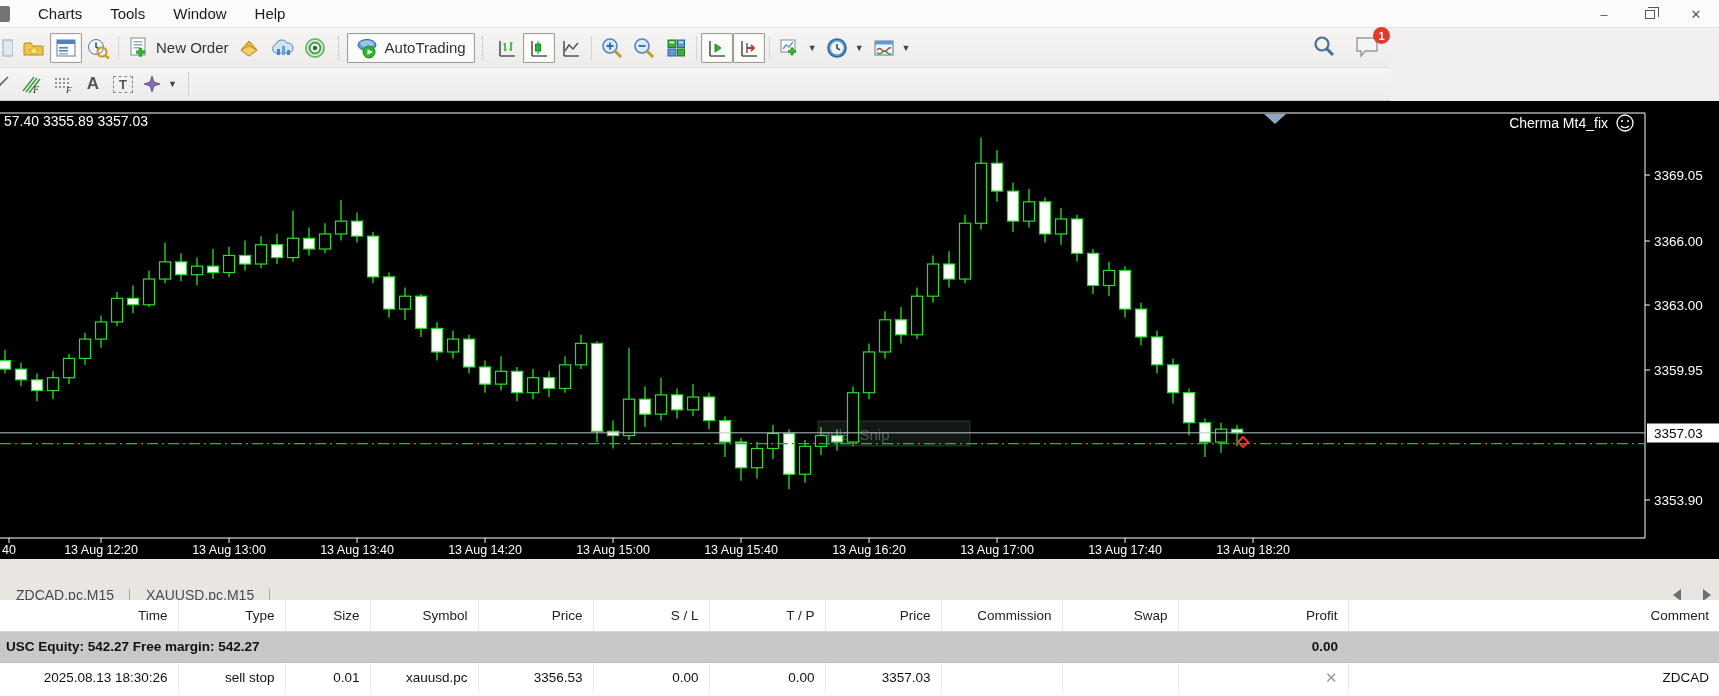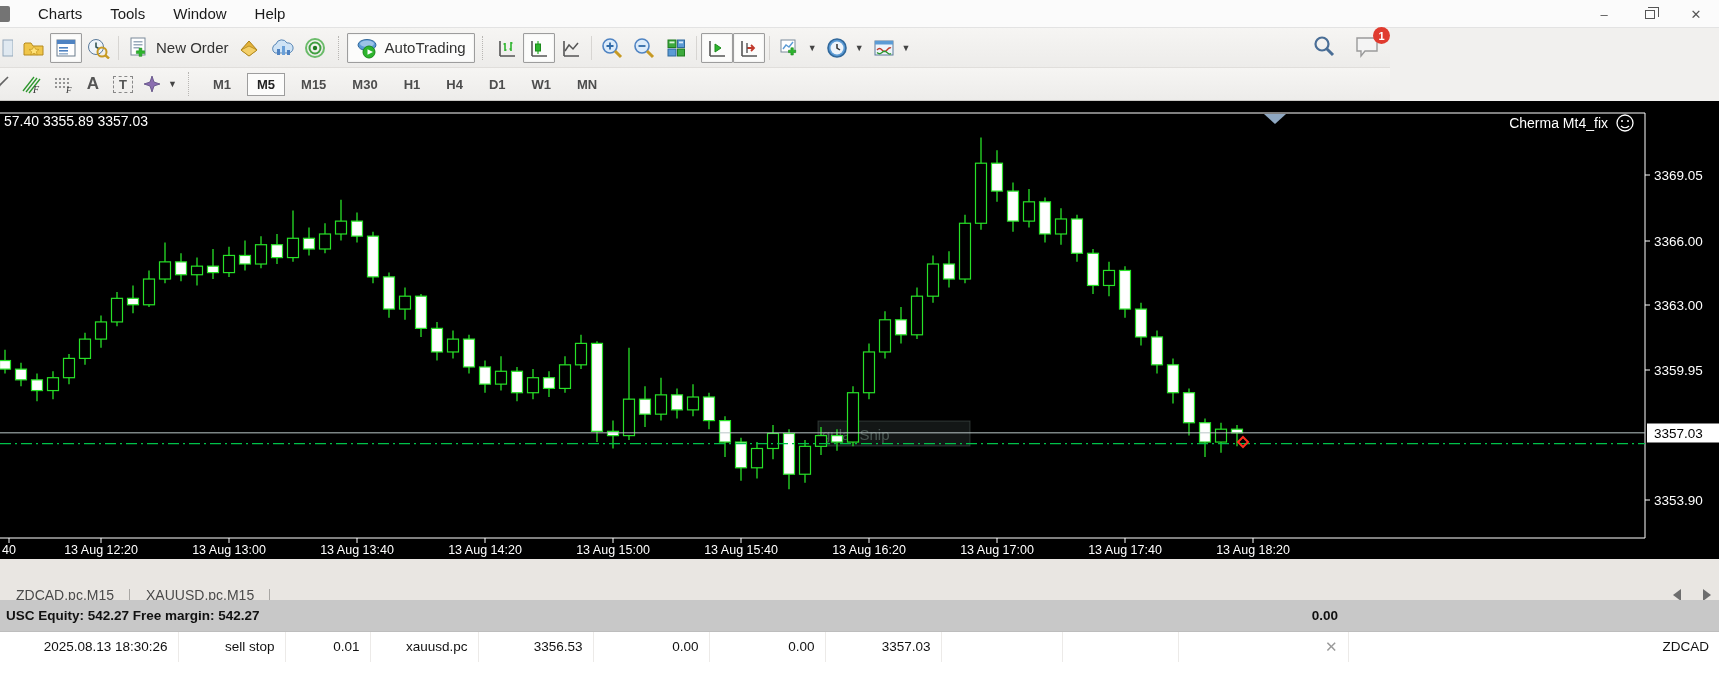--- a/index.html
+++ b/index.html
@@ -287,31 +287,20 @@
   <div class="tool">
     <span style="border:1px dashed #888; padding:0 5px; font-size:13px; color:#555; font-weight:bold;">T</span>
   </div>
   <div class="tool">
     <svg width="20" height="20">
       <path d="M10 2 L12 8 L18 10 L12 12 L10 18 L8 12 L2 10 L8 8 Z" fill="#8a6db0" stroke="#5a4a80" stroke-width=".8"></path>
     </svg>
       <span class="caret">▼</span>
   </div>
   <div class="grip"></div>
-  <div id="tf-bar" style="display:flex; align-items:center; gap:6px; margin-left:6px;">
-      <div class="tf-btn">M1</div>
-      <div class="tf-btn active">M5</div>
-      <div class="tf-btn">M15</div>
-      <div class="tf-btn">M30</div>
-      <div class="tf-btn">H1</div>
-      <div class="tf-btn">H4</div>
-      <div class="tf-btn">D1</div>
-      <div class="tf-btn">W1</div>
-      <div class="tf-btn">MN</div>
-    </div>
 </div>
 
 <div class="chart-area">
   <svg id="chart-svg" width="1719" height="458">
       <line x1="0" y1="12" x2="1645" y2="12" stroke="#ffffff" stroke-width="1"></line>
       <line x1="1645" y1="12" x2="1645" y2="437" stroke="#ffffff" stroke-width="1"></line>
       <line x1="0" y1="437" x2="1645" y2="437" stroke="#ffffff" stroke-width="1"></line>
       <rect x="818" y="320" width="152" height="25" fill="rgba(150,175,170,0.13)" stroke="rgba(150,175,170,0.25)"></rect>
       <text x="822" y="339" fill="rgba(140,165,155,0.45)" font-size="15">gular Snip</text>
       <line x1="5" y1="248.81750000000196" x2="5" y2="272.4125" stroke="#27e127" stroke-width="1.3"></line>
@@ -538,20 +527,34 @@
       <col style="width:115px">
         <col style="width:116px">
         <col style="width:116px">
         <col style="width:116px">
       <col style="width:121px">
         <col style="width:116px">
         <col style="width:170px">
         <col style="width:371px">
     </colgroup>
     <tbody id="term-body">
+        <tr class="hdr">
+          <td>Time</td>
+          <td>Type</td>
+          <td>Size</td>
+          <td>Symbol</td>
+          <td>Price</td>
+          <td>S / L</td>
+          <td>T / P</td>
+          <td>Price</td>
+          <td>Commission</td>
+          <td>Swap</td>
+          <td>Profit</td>
+          <td>Comment</td>
+        </tr>
         <tr class="sum">
           <td colspan="10" class="lbl">USC  Equity: 542.27  Free margin: 542.27</td>
           <td>0.00</td>
           <td></td>
         </tr>
         <tr class="ord">
           <td>2025.08.13 18:30:26</td>
           <td>sell stop</td>
           <td>0.01</td>
           <td>xauusd.pc</td>

